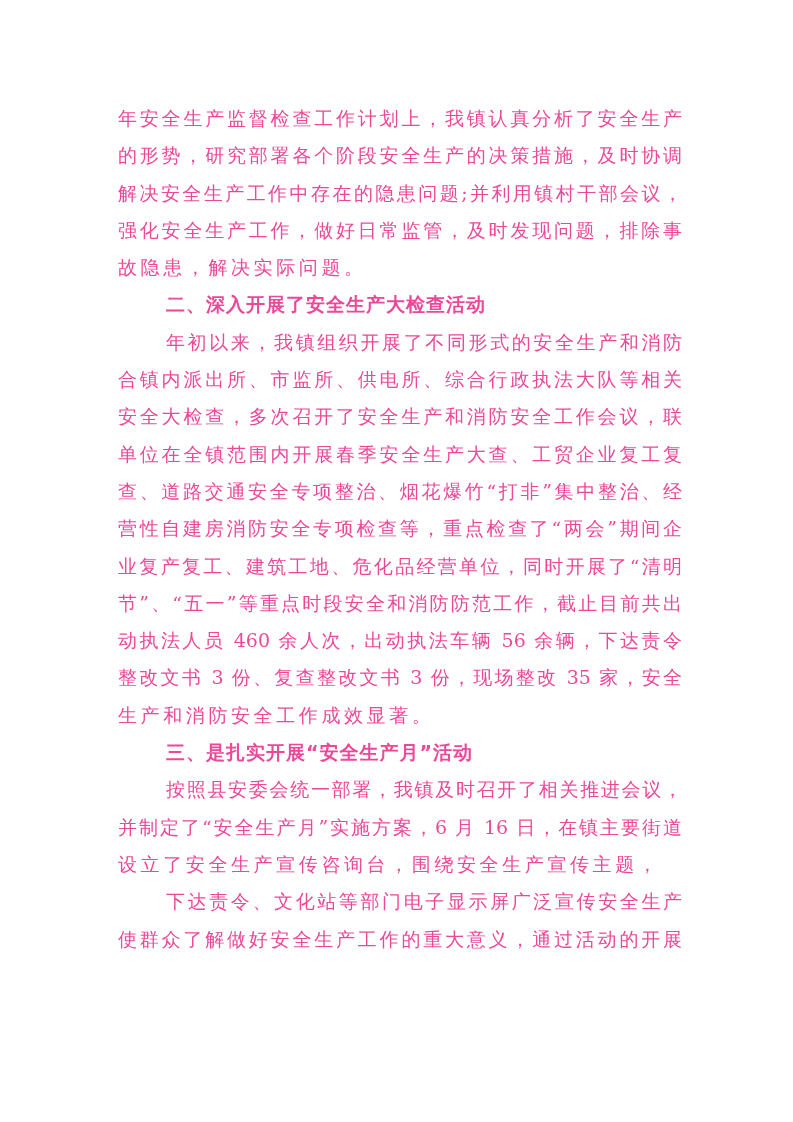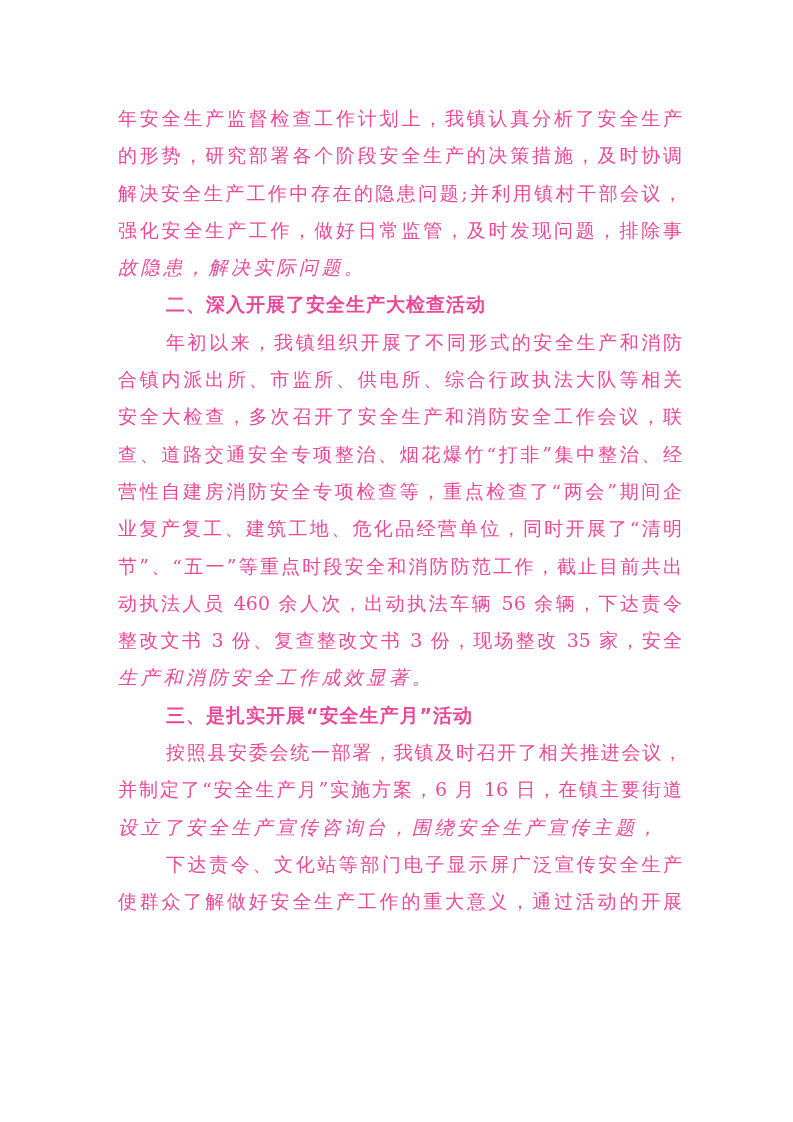--- a/index.html
+++ b/index.html
@@ -7,21 +7,21 @@
   .page {
     position: absolute; left: 118px; top: 100px; width: 564px;
     font-family: "DejaVu Serif", "Liberation Serif", serif;
     color: #ec4899; font-size: 19px;
   }
   .line {
     height: 37.3px; line-height: 37.3px;
     white-space: nowrap; text-align: justify; text-align-last: justify;
     letter-spacing: 0px;
   }
-  .line.last { text-align-last: left; letter-spacing: 3.6px; font-style: italic; }
+  .line.last { text-align-last: left; letter-spacing: 3.6px; }
   .line.indent { padding-left: 48px; }
   .heading {
     font-family: "DejaVu Sans", "Liberation Sans", sans-serif;
     font-weight: bold; text-align-last: left; padding-left: 48px;
     letter-spacing: 1px;
   }
 </style>
 </head>
 <body>
 
@@ -34,20 +34,21 @@
     <div class="line">强化安全生产工作，做好日常监管，及时发现问题，排除事</div>
     <div class="line last">故隐患，解决实际问题。</div>
   </div>
 
   <div class="line heading">二、深入开展了安全生产大检查活动</div>
 
   <div>
     <div class="line indent">年初以来，我镇组织开展了不同形式的安全生产和消防</div>
     <div class="line">合镇内派出所、市监所、供电所、综合行政执法大队等相关</div>
     <div class="line">安全大检查，多次召开了安全生产和消防安全工作会议，联</div>
+    <div class="line">单位在全镇范围内开展春季安全生产大查、工贸企业复工复</div>
     <div class="line">查、道路交通安全专项整治、烟花爆竹“打非”集中整治、经</div>
     <div class="line">营性自建房消防安全专项检查等，重点检查了“两会”期间企</div>
     <div class="line">业复产复工、建筑工地、危化品经营单位，同时开展了“清明</div>
     <div class="line">节”、“五一”等重点时段安全和消防防范工作，截止目前共出</div>
     <div class="line">动执法人员 460 余人次，出动执法车辆 56 余辆，下达责令</div>
     <div class="line">整改文书 3 份、复查整改文书 3 份，现场整改 35 家，安全</div>
     <div class="line last">生产和消防安全工作成效显著。</div>
   </div>
 
   <div class="line heading">三、是扎实开展“安全生产月”活动</div>

